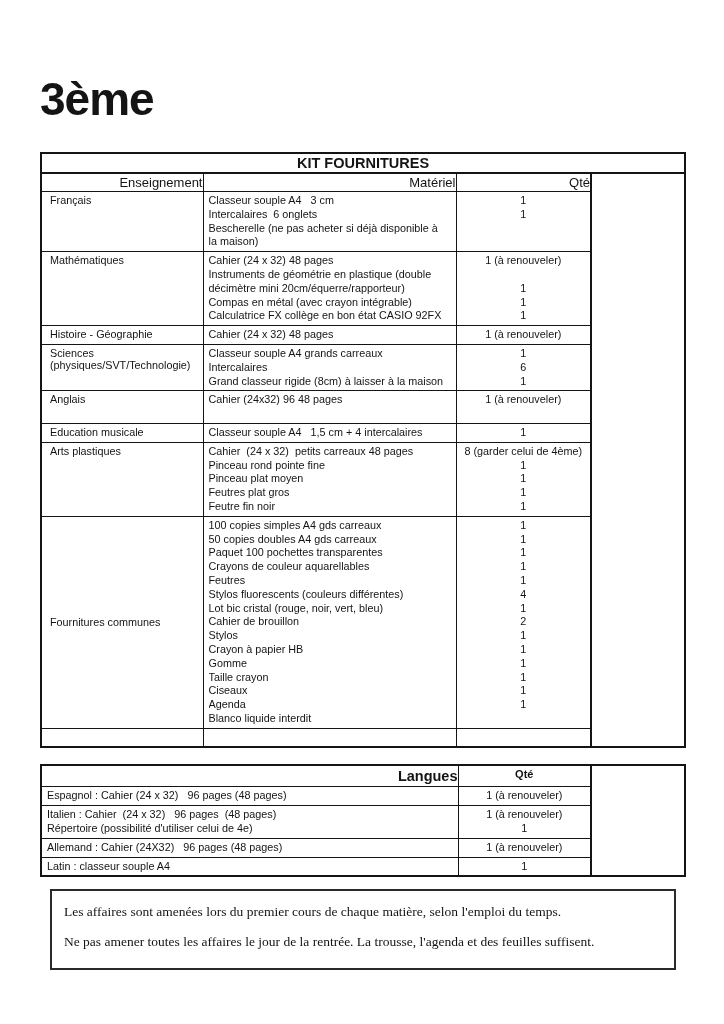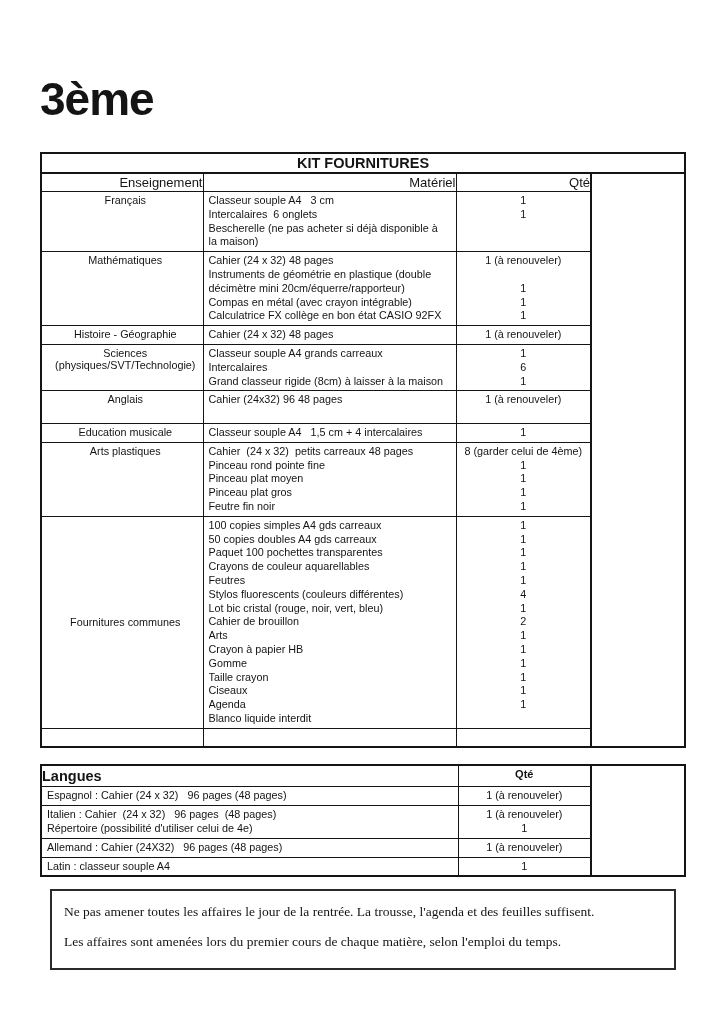--- a/index.html
+++ b/index.html
@@ -26,30 +26,30 @@
   
   table{border-collapse:collapse;width:644px;table-layout:fixed;}
   table, td{border:1.5px solid #141414;padding-left:19px;}
   table{border-width:2px;}
   td{padding:1px 2px;vertical-align:top;font-size:10.8px;}
   .kit-title{
     text-align:center;font-weight:bold;font-size:14.5px;
     border-bottom-width:2px;padding:1px 0;
   }
   .col-h{text-align:right;font-size:13px;padding:1px 0;}
-  .c-subject{padding:2px 2px 2px 8px;white-space:pre-line;vertical-align:top;text-align:center;}
+  .c-subject{padding:2px 2px 2px 8px;white-space:pre-line;vertical-align:top;}
   .v-mid{vertical-align:middle;}
   .c-mat{padding:2px 2px 2px 5px;margin-left:30px;}
   .c-qty{padding:2px 0;}
   .line{min-height:13.8px;line-height:13.8px;white-space:pre;overflow:hidden;}
   .qline{text-align:center;}
   .side-cell{border-left-width:2px;}
 
   .langues-wrap{margin-top:16px;}
-  .langues-h{text-align:left;font-weight:bold;font-size:14.5px;padding:2px 0;}
+  .langues-h{text-align:right;font-weight:bold;font-size:14.5px;padding:2px 0;}
   .langues-qh{text-align:center;font-weight:bold;font-size:11px;padding:2px 0;vertical-align:top;}
 
   
   .notice{
     margin-top:22px;text-align:center;font-weight:bold;font-size:11.5px;
   }
   .info-box{
     margin:12px 8px 0 10px;border:2px solid #2a2a2a;
     padding:12px 12px 18px 12px;
     font-family:"Liberation Serif","DejaVu Serif",serif;
@@ -157,21 +157,21 @@
           <td class="c-qty">
             <div class="line qline">1</div>
           </td>
         </tr>
         <tr>
           <td class="c-subject">Arts plastiques</td>
           <td class="c-mat">
             <div class="line">Cahier  (24 x 32)  petits carreaux 48 pages</div>
             <div class="line">Pinceau rond pointe fine</div>
             <div class="line">Pinceau plat moyen</div>
-            <div class="line">Pinceau plat gros</div>
+            <div class="line">Feutres plat gros</div>
             <div class="line">Feutre fin noir</div>
           </td>
           <td class="c-qty">
             <div class="line qline">8 (garder celui de 4ème)</div>
             <div class="line qline">1</div>
             <div class="line qline">1</div>
             <div class="line qline">1</div>
             <div class="line qline">1</div>
           </td>
         </tr>
@@ -179,21 +179,21 @@
           <td class="c-subject v-mid">Fournitures communes</td>
           <td class="c-mat">
             <div class="line">100 copies simples A4 gds carreaux</div>
             <div class="line">50 copies doubles A4 gds carreaux</div>
             <div class="line">Paquet 100 pochettes transparentes</div>
             <div class="line">Crayons de couleur aquarellables</div>
             <div class="line">Feutres</div>
             <div class="line">Stylos fluorescents (couleurs différentes)</div>
             <div class="line">Lot bic cristal (rouge, noir, vert, bleu)</div>
             <div class="line">Cahier de brouillon</div>
-            <div class="line">Arts</div>
+            <div class="line">Stylos</div>
             <div class="line">Crayon à papier HB</div>
             <div class="line">Gomme</div>
             <div class="line">Taille crayon</div>
             <div class="line">Ciseaux</div>
             <div class="line">Agenda</div>
             <div class="line">Blanco liquide interdit</div>
           </td>
           <td class="c-qty">
             <div class="line qline">1</div>
             <div class="line qline">1</div>
@@ -270,18 +270,18 @@
             <td class="c-qty">
               <div class="line qline">1</div>
             </td>
           </tr>
         </tbody>
     </table>
   </div>
 
 
   <div class="info-box">
+    <p>Les affaires sont amenées lors du premier cours de chaque matière, selon l'emploi du temps.</p>
     <p>Ne pas amener toutes les affaires le jour de la rentrée. La trousse, l'agenda et des feuilles suffisent.</p>
-    <p>Les affaires sont amenées lors du premier cours de chaque matière, selon l'emploi du temps.</p>
 
   </div>
 
 </div>
 
 </body></html>

